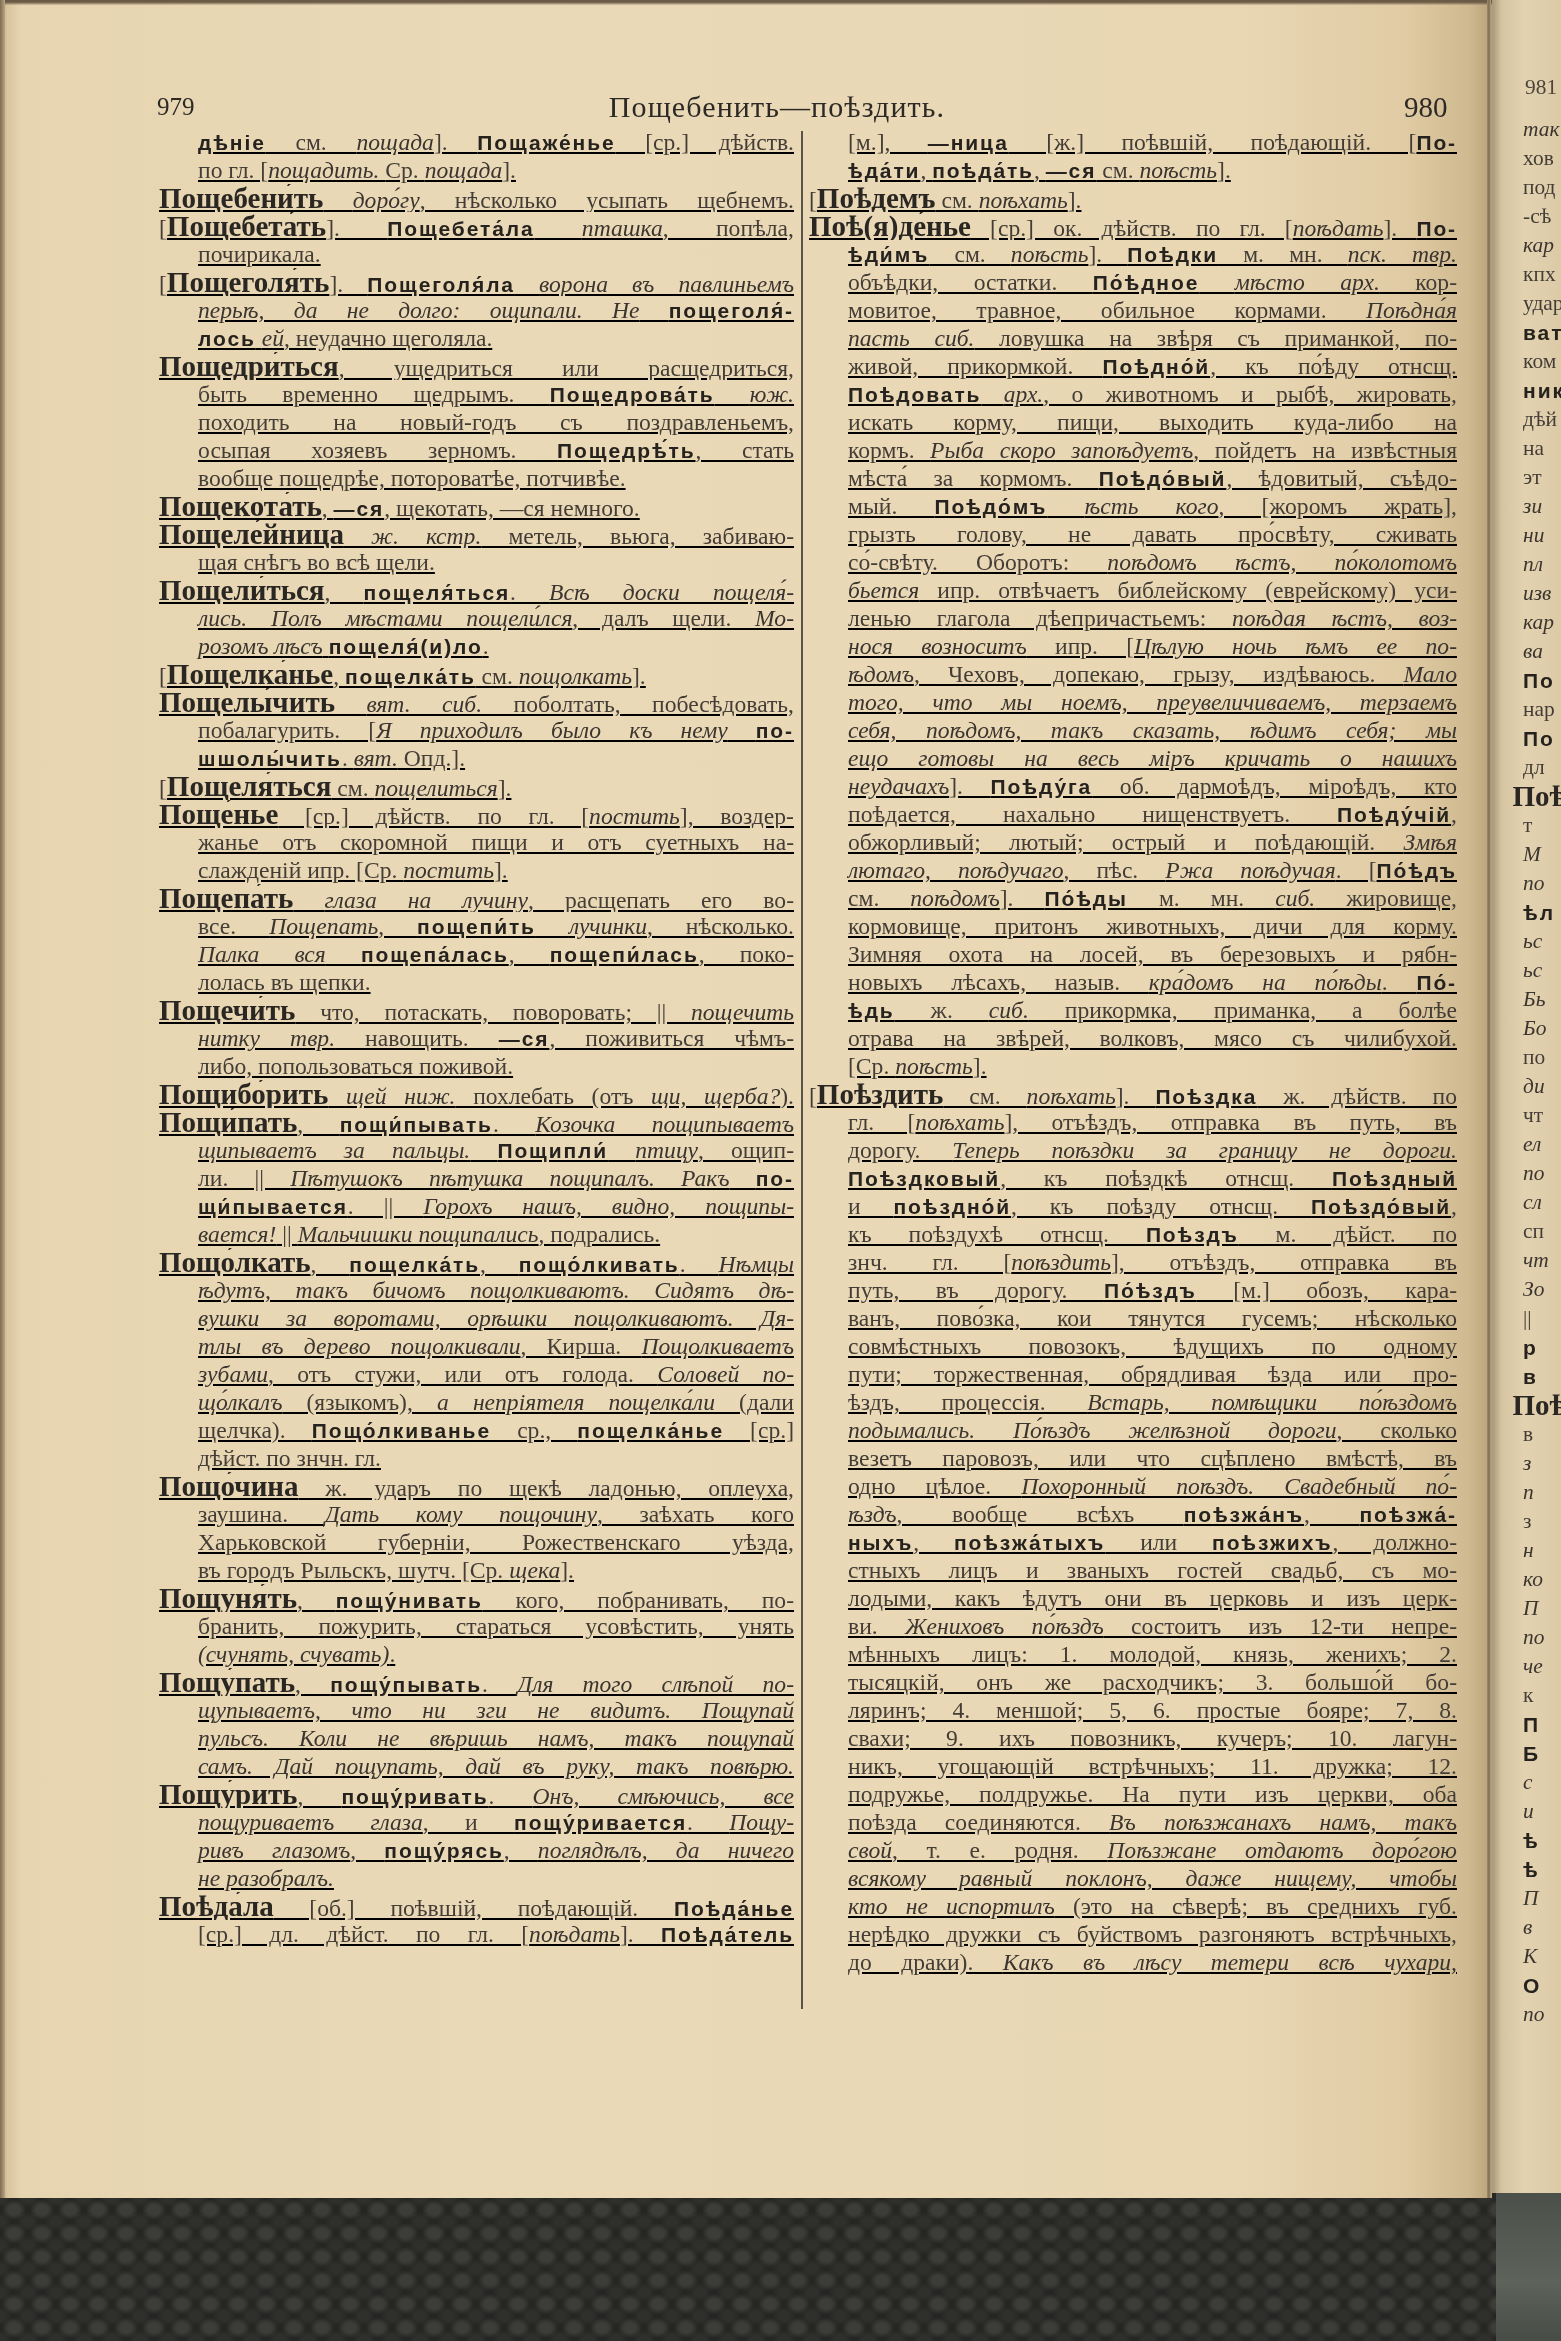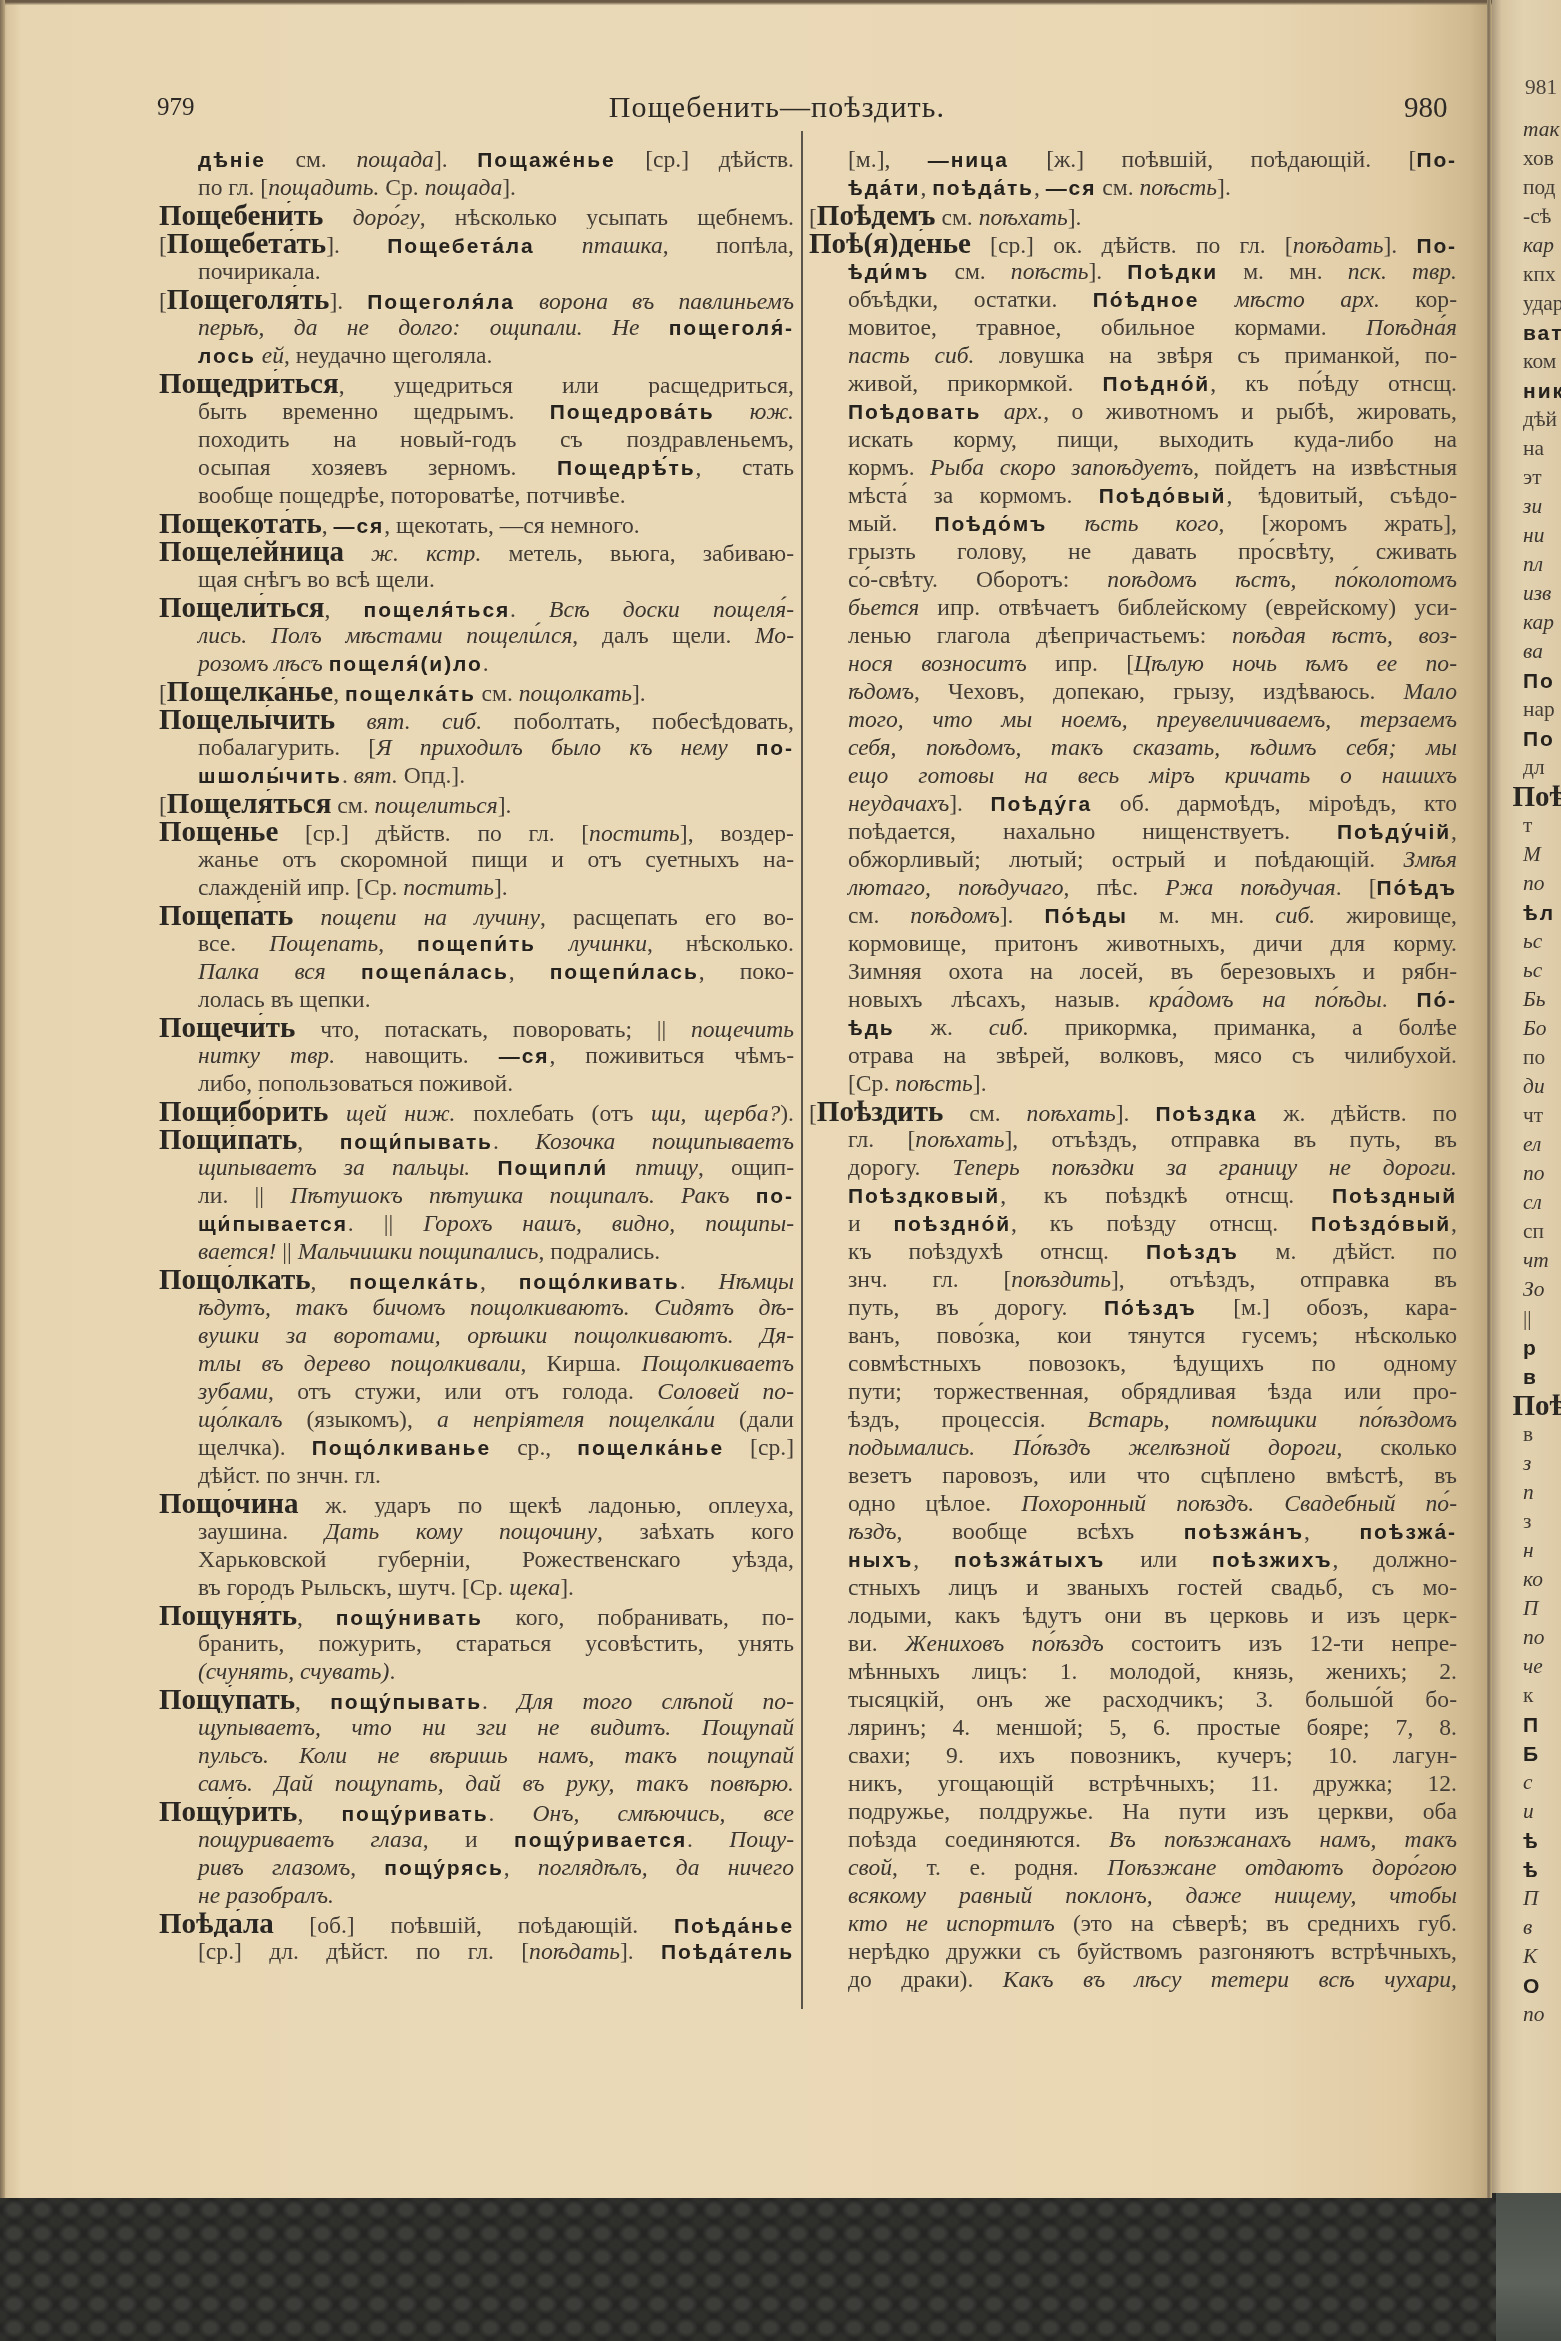--- a/index.html
+++ b/index.html
@@ -50,21 +50,21 @@
   .np-line.hw { padding-left:0; }
 
   .hdr { position:absolute; top:90px; line-height:34px; color:#2d2925; white-space:nowrap; }
   .hdr-left { left:157px; font-size:25px; }
   .hdr-title { left:777px; transform:translateX(-50%); font-size:30px; font-weight:normal; letter-spacing:1.1px; }
   .hdr-right { left:1404px; font-size:29px; }
 
   .rule {
     position:absolute; left:801px; top:131px; width:1.6px; height:1878px; background:#5b544b;
   }
-  .col { position:absolute; top:145px; }
+  .col { position:absolute; top:128px;text-decoration:underline; }
   .col-left { left:159px; width:635px; }
   .col-right { left:809px; width:648px; }
 
   .line {
     height:28px; line-height:28px; font-size:23.6px; overflow:hidden;
     text-align:justify; text-align-last:justify; color:#433d36;
   }
   .line.ind { padding-left:39px; }
   .line.last { text-align-last:left; }
 
@@ -104,21 +104,21 @@
       <div class="line ind"><span class="s-i">лись. Полъ мѣстами пощели́лся</span><span class="s-n">, далъ щели. </span><span class="s-i">Мо-</span></div>
       <div class="line ind last"><span class="s-i">розомъ лѣсъ</span><span class="s-n"> </span><span class="s-b">пощеля́(и)ло</span><span class="s-n">.</span></div>
       <div class="line last"><span class="s-n">[</span><span class="s-h">Пощелка́нье</span><span class="s-n">, </span><span class="s-b">пощелка́ть</span><span class="s-n"> см. </span><span class="s-i">пощолкать</span><span class="s-n">].</span></div>
       <div class="line"><span class="s-h">Пощелы́чить</span><span class="s-n"> </span><span class="s-i">вят. сиб.</span><span class="s-n"> поболтать, побесѣдовать,</span></div>
       <div class="line ind"><span class="s-n">побалагурить. [</span><span class="s-i">Я приходилъ было къ нему</span><span class="s-n"> </span><span class="s-b">по-</span></div>
       <div class="line ind last"><span class="s-b">шшолы́чить</span><span class="s-n">. </span><span class="s-i">вят.</span><span class="s-n"> Опд.].</span></div>
       <div class="line last"><span class="s-n">[</span><span class="s-h">Пощеля́ться</span><span class="s-n"> см. </span><span class="s-i">пощелиться</span><span class="s-n">].</span></div>
       <div class="line"><span class="s-h">Поще́нье</span><span class="s-n"> [ср.] дѣйств. по гл. [</span><span class="s-i">постить</span><span class="s-n">], воздер-</span></div>
       <div class="line ind"><span class="s-n">жанье отъ скоромной пищи и отъ суетныхъ на-</span></div>
       <div class="line ind last"><span class="s-n">слажденій ипр. [Ср. </span><span class="s-i">постить</span><span class="s-n">].</span></div>
-      <div class="line"><span class="s-h">Пощепа́ть</span><span class="s-n"> </span><span class="s-i">пощепи на лучину</span><span class="s-n">, расщепать его во-</span></div>
+      <div class="line"><span class="s-h">Пощепа́ть</span><span class="s-n"> </span><span class="s-i">глаза на лучину</span><span class="s-n">, расщепать его во-</span></div>
       <div class="line ind"><span class="s-n">все. </span><span class="s-i">Пощепать</span><span class="s-n">, </span><span class="s-b">пощепи́ть</span><span class="s-n"> </span><span class="s-i">лучинки</span><span class="s-n">, нѣсколько.</span></div>
       <div class="line ind"><span class="s-i">Палка вся</span><span class="s-n"> </span><span class="s-b">пощепа́лась</span><span class="s-n">, </span><span class="s-b">пощепи́лась</span><span class="s-n">, поко-</span></div>
       <div class="line ind last"><span class="s-n">лолась въ щепки.</span></div>
       <div class="line"><span class="s-h">Пощечи́ть</span><span class="s-n"> что, потаскать, поворовать; || </span><span class="s-i">пощечить</span></div>
       <div class="line ind"><span class="s-i">нитку твр.</span><span class="s-n"> навощить. </span><span class="s-b">—ся</span><span class="s-n">, поживиться чѣмъ-</span></div>
       <div class="line ind last"><span class="s-n">либо, попользоваться поживой.</span></div>
       <div class="line"><span class="s-h">Пощибо́рить</span><span class="s-n"> </span><span class="s-i">щей ниж.</span><span class="s-n"> похлебать (отъ </span><span class="s-i">щи, щерба?</span><span class="s-n">).</span></div>
       <div class="line"><span class="s-h">Пощи́пать</span><span class="s-n">, </span><span class="s-b">пощи́пывать</span><span class="s-n">. </span><span class="s-i">Козочка пощипываетъ</span></div>
       <div class="line ind"><span class="s-i">щипываетъ за пальцы.</span><span class="s-n"> </span><span class="s-b">Пощипли́</span><span class="s-n"> </span><span class="s-i">птицу</span><span class="s-n">, ощип-</span></div>
       <div class="line ind"><span class="s-n">ли. || </span><span class="s-i">Пѣтушокъ пѣтушка пощипалъ. Ракъ</span><span class="s-n"> </span><span class="s-b">по-</span></div>

